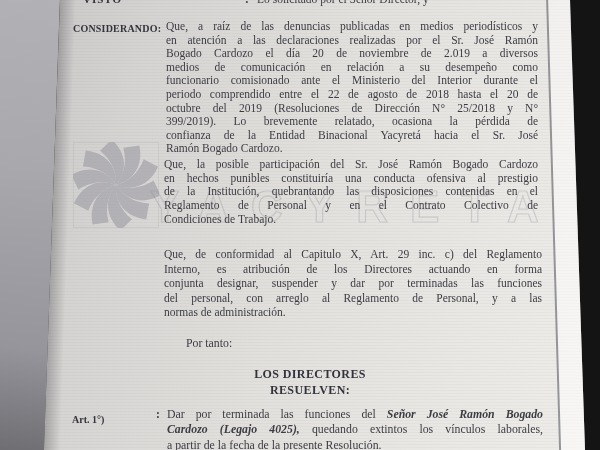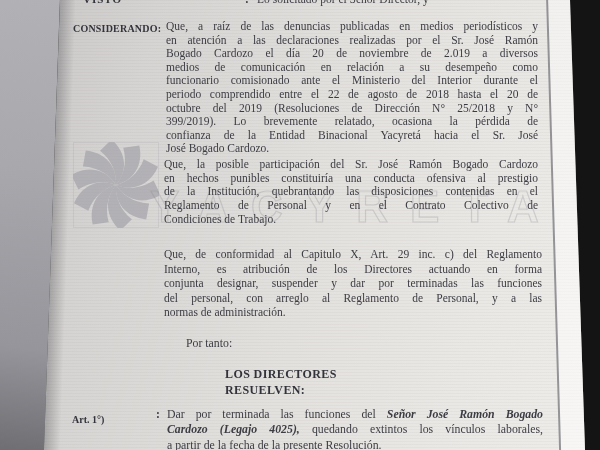--- a/index.html
+++ b/index.html
@@ -63,21 +63,21 @@
   .para{font-size:11.5px;text-align:justify;}
   .para .jline{text-align:justify;text-align-last:justify;text-justify:inter-word;}
   .para .jline.lastline{text-align-last:left;}
   .p1{left:166px;top:20px;width:372px;}
   .p1 .jline{height:13.6px;line-height:13.6px;}
   .p2{left:164px;top:158px;width:374px;}
   .p2 .jline{height:13.7px;line-height:13.7px;}
   .p3{left:164px;top:247px;width:378px;}
   .p3 .jline{height:14.6px;line-height:14.6px;}
   .por-tanto{left:186px;top:336px;font-size:11.8px;}
-  .heading{left:225px;width:170px;font-weight:bold;color:#33333b;font-size:12px;letter-spacing:.4px;}
+  .heading{left:225px;width:170px;text-align:center;font-weight:bold;color:#33333b;font-size:12px;letter-spacing:.4px;}
   .heading1{top:367px;}
   .heading2{top:383px;}
   .art-label{left:72px;top:414px;font-size:10px;}
   .art-colon{left:156px;top:407px;font-size:11.8px;font-weight:bold;}
   .art-text{left:167px;top:407px;width:376px;font-size:11.8px;}
   .art-text .jline{height:15.3px;line-height:15.3px;text-align:justify;text-align-last:justify;text-justify:inter-word;}
   .art-text .jline.lastline{text-align-last:left;}
   .em{font-weight:bold;font-style:italic;margin-top:12px;}
 </style>
 </head>
@@ -127,21 +127,21 @@
     <div class="abs para p1">
         <div class="jline">Que, a raíz de las denuncias publicadas en medios periodísticos y</div>
         <div class="jline">en atención a las declaraciones realizadas por el Sr. José Ramón</div>
         <div class="jline">Bogado Cardozo el día 20 de noviembre de 2.019 a diversos</div>
         <div class="jline">medios de comunicación en relación a su desempeño como</div>
         <div class="jline">funcionario comisionado ante el Ministerio del Interior durante el</div>
         <div class="jline">periodo comprendido entre el 22 de agosto de 2018 hasta el 20 de</div>
         <div class="jline">octubre del 2019 (Resoluciones de Dirección N° 25/2018 y N°</div>
         <div class="jline">399/2019). Lo brevemente relatado, ocasiona la pérdida de</div>
         <div class="jline">confianza de la Entidad Binacional Yacyretá hacia el Sr. José</div>
-        <div class="jline lastline">José Bogado Cardozo.</div>
+        <div class="jline lastline">Ramón Bogado Cardozo.</div>
       </div>
     <div class="abs para p2">
         <div class="jline">Que, la posible participación del Sr. José Ramón Bogado Cardozo</div>
         <div class="jline">en hechos punibles constituiría una conducta ofensiva al prestigio</div>
         <div class="jline">de la Institución, quebrantando las disposiciones contenidas en el</div>
         <div class="jline">Reglamento de Personal y en el Contrato Colectivo de</div>
         <div class="jline lastline">Condiciones de Trabajo.</div>
       </div>
     <div class="abs para p3">
         <div class="jline">Que, de conformidad al Capitulo X, Art. 29 inc. c) del Reglamento</div>

